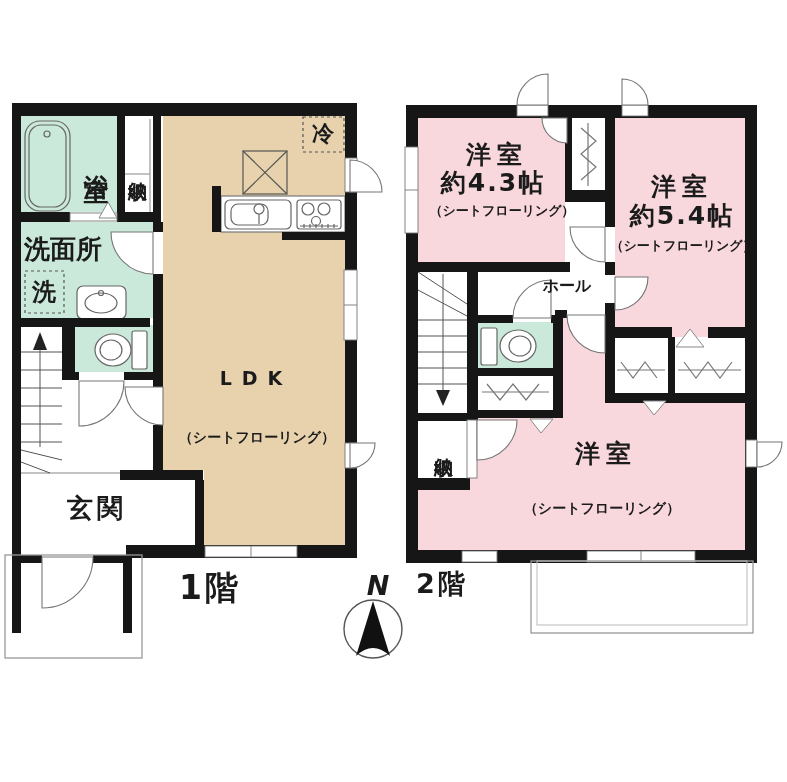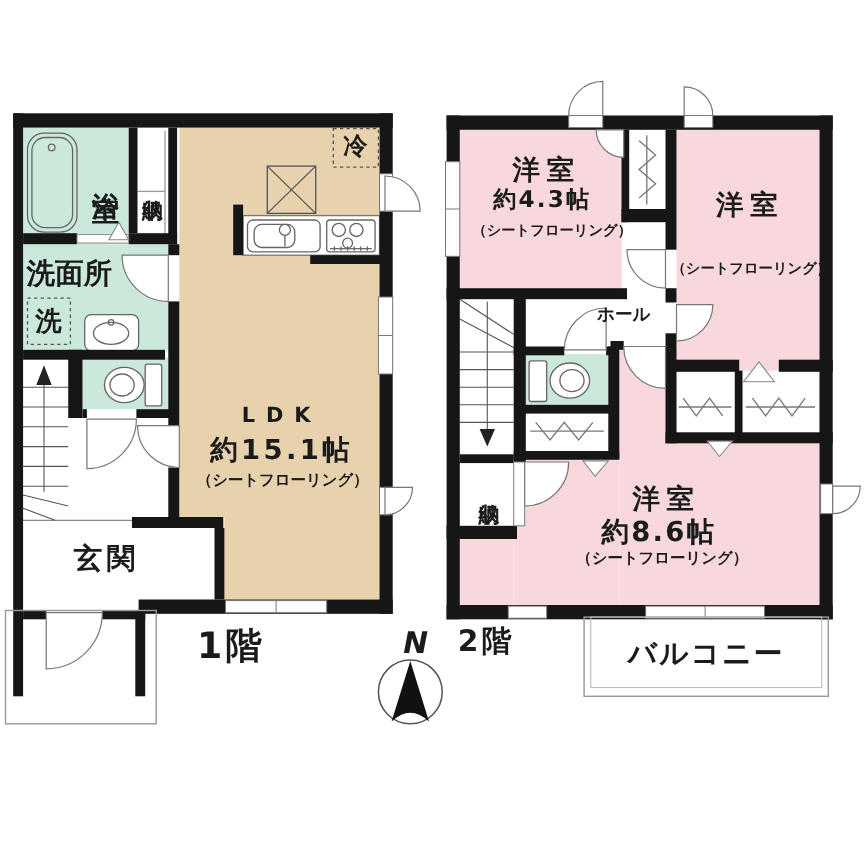--- a/index.html
+++ b/index.html
@@ -283,32 +283,30 @@
     <path d="M373,601 L390,656 Q373,640 356,656 Z" fill="#111"></path>
   </g>
 </svg>
 
   <div class="lbl v" style="left:96px;top:158px;font-size:25px">浴室</div>
   <div class="lbl v" style="left:138px;top:167px;font-size:19px;letter-spacing:1px">収納</div>
   <div class="lbl" style="left:63px;top:249px;font-size:26px">洗面所</div>
   <div class="lbl" style="left:44px;top:292px;font-size:24px">洗</div>
   <div class="lbl" style="left:323px;top:134px;font-size:22px">冷</div>
   <div class="lbl" style="left:256px;top:378px;font-size:19px;letter-spacing:10px">LDK</div>
-  <div class="lbl" style="left:256px;top:409px;font-size:25px;letter-spacing:3px">約15.1帖</div>
   <div class="lbl" style="left:257px;top:437px;font-size:14px">（シートフローリング）</div>
   <div class="lbl" style="left:97px;top:508px;font-size:26px;letter-spacing:4px">玄関</div>
   <div class="lbl" style="left:210px;top:587px;font-size:33px;letter-spacing:3px">1階</div>
 
   <div class="lbl" style="left:497px;top:154px;font-size:25px;letter-spacing:6px">洋室</div>
-  <div class="lbl" style="left:493px;top:182px;font-size:21px;letter-spacing:2px">約4.3帖</div>
+  <div class="lbl" style="left:493px;top:182px;font-size:25px;letter-spacing:2px">約4.3帖</div>
   <div class="lbl" style="left:502px;top:210px;font-size:13px">（シートフローリング）</div>
   <div class="lbl" style="left:682px;top:186px;font-size:25px;letter-spacing:6px">洋室</div>
+  <div class="lbl" style="left:682px;top:215px;font-size:25px;letter-spacing:2px">約5.4帖</div>
   <div class="lbl" style="left:683px;top:245px;font-size:13px">（シートフローリング）</div>
   <div class="lbl" style="left:606px;top:453px;font-size:25px;letter-spacing:6px">洋室</div>
-  <div class="lbl" style="left:599px;top:483px;font-size:25px;letter-spacing:2px">約8.6帖</div>
   <div class="lbl" style="left:602px;top:508px;font-size:14px">（シートフローリング）</div>
   <div class="lbl" style="left:567px;top:286px;font-size:16px">ホール</div>
   <div class="lbl v" style="left:444px;top:443px;font-size:19px;letter-spacing:1px">収納</div>
-  <div class="lbl" style="left:642px;top:595px;font-size:26px;letter-spacing:2px">バルコニー</div>
   <div class="lbl" style="left:442px;top:583px;font-size:27px;letter-spacing:3px">2階</div>
 
   <div class="lbl it" style="left:378px;top:585px;font-size:27px">N</div>
 </div>
 
 </body></html>

